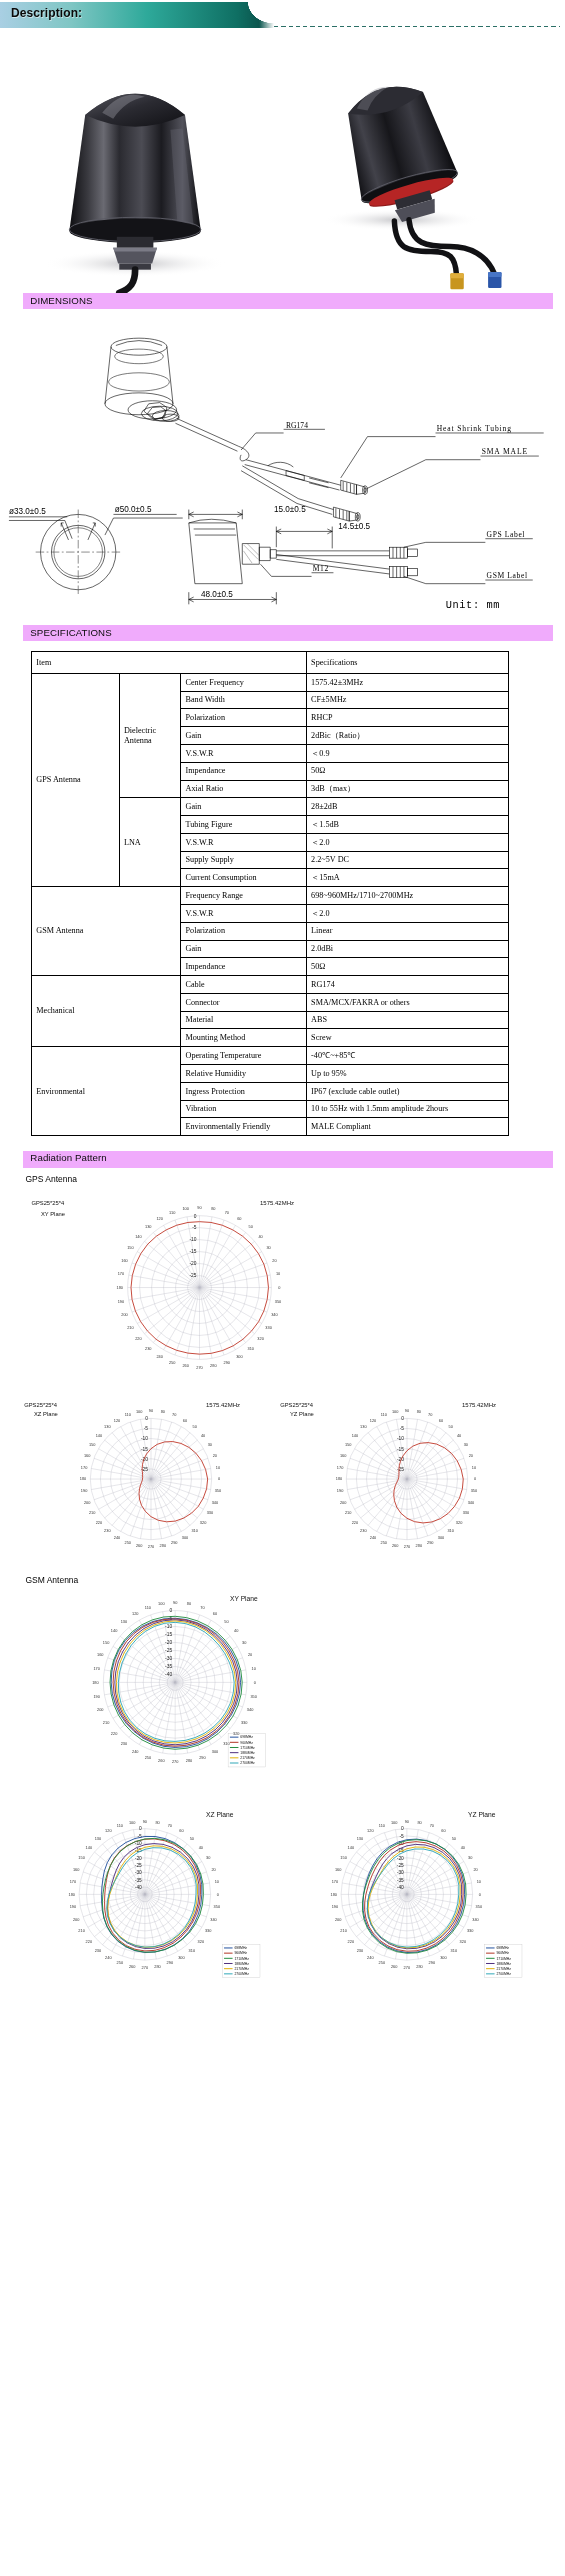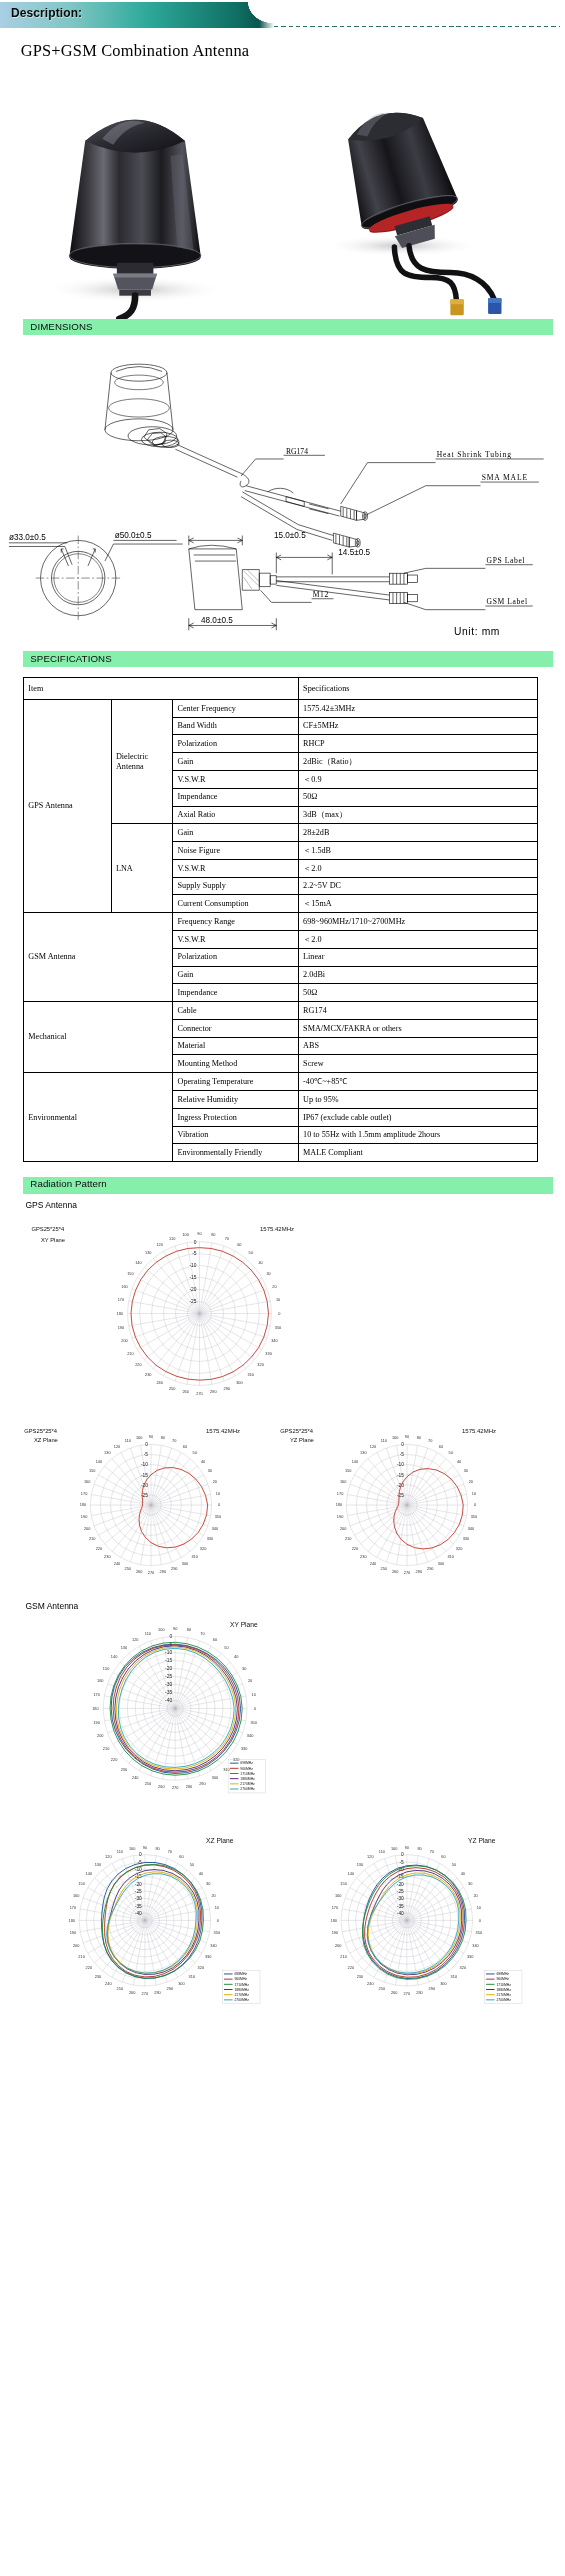--- a/index.html
+++ b/index.html
@@ -45,42 +45,42 @@
     font-size:16.4px;
     font-weight:normal;
     letter-spacing:0.2px;
   }
 
   
   .photo-band{position:relative;height:256px;width:566px;margin-top:2.4px;}
 
   
   .sec-bar{
-    position:relative;margin:0 13.4px 0 23px;height:16px;background:#86efac;
+    position:relative;margin:0 13.4px 0 23px;height:16px;background:#f0abfc;
   }
   .sec-bar span{
     position:absolute;left:7.3px;top:1.2px;
     font-family:"Liberation Sans", sans-serif;
     font-size:9.7px;color:#0b0b0b;letter-spacing:0.1px;
   }
   .sec-bar.tall{height:17px;padding-left:12px;}
 
   
   .dim-area{position:relative;width:566px;height:316px;}
   .unit-note{
     position:absolute;right:66px;bottom:14.6px;
-    font-family:Liberation Sans, sans-serif;
+    font-family:Liberation Mono, monospace;
     font-size:10.3px;letter-spacing:0.6px;
   }
 
   
   .spec-wrap{margin:9.7px 13.4px 0 23px;}
   table.spec{
-    width:515px;border-collapse:collapse;
-    font-family:"Liberation Serif", serif;font-size:8.2px;
+    width:478px;border-collapse:collapse;
+    font-family:"Liberation Serif", serif;font-size:8.2px;margin-left:8px;
   }
   table.spec td{
     border:0.6px solid #000;
     padding:2.4px 4.3px;
     height:12px;
     vertical-align:middle;
     line-height:1.15;
   }
   table.spec td.c1{width:78px;}
   table.spec td.c2{width:52px;}
@@ -116,21 +116,20 @@
 
 <div class="page">
 
   <div class="ribbon-wrap">
     <div class="ribbon"></div>
     <div class="ribbon-tail"></div>
     <div class="ribbon-underline"></div>
     <div class="ribbon-label">Description:</div>
   </div>
 
-  <div class="product-title">GPS+GSM Combination Antenna</div>
 
   <div class="photo-band">
     <svg width="566" height="256" viewBox="0 0 930 420">
       <defs>
         <linearGradient id="domeG" x1="0" y1="0" x2="1" y2="0">
           <stop offset="0%" stop-color="#0d0d10"></stop>
           <stop offset="14%" stop-color="#3a3a40"></stop>
           <stop offset="26%" stop-color="#6a6a72"></stop>
           <stop offset="38%" stop-color="#2a2a30"></stop>
           <stop offset="55%" stop-color="#4c4c54"></stop>
@@ -388,21 +387,21 @@
           <td class="c3">Axial Ratio</td>
           <td class="c4">3dB（max）</td>
         </tr>
 
         <tr>
           <td class="c2" rowspan="5">LNA</td>
           <td class="c3">Gain</td>
           <td class="c4">28±2dB</td>
         </tr>
         <tr>
-          <td class="c3">Noise Figure</td>
+          <td class="c3">Tubing Figure</td>
           <td class="c4">＜1.5dB</td>
         </tr>
         <tr>
           <td class="c3">V.S.W.R</td>
           <td class="c4">＜2.0</td>
         </tr>
         <tr>
           <td class="c3">Supply Supply</td>
           <td class="c4">2.2~5V DC</td>
         </tr>

